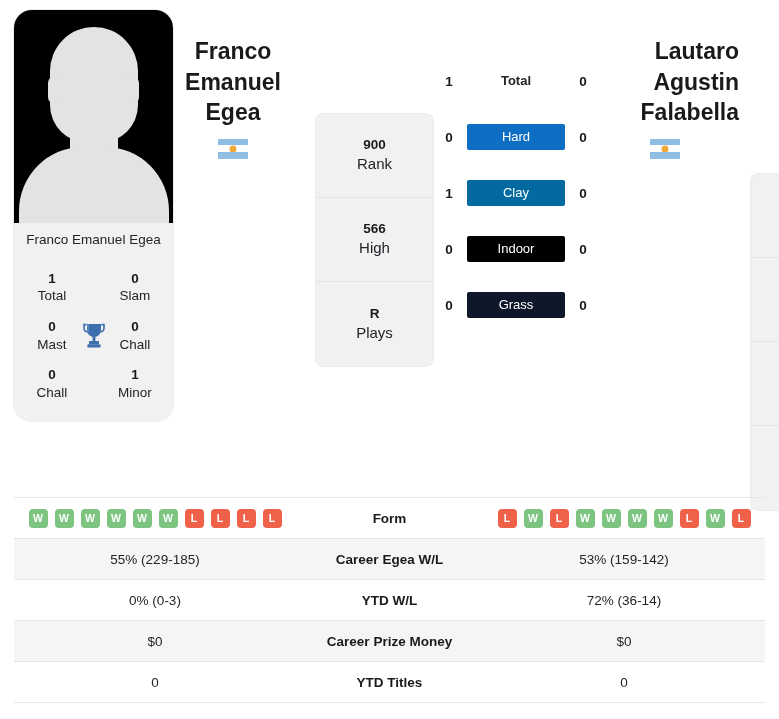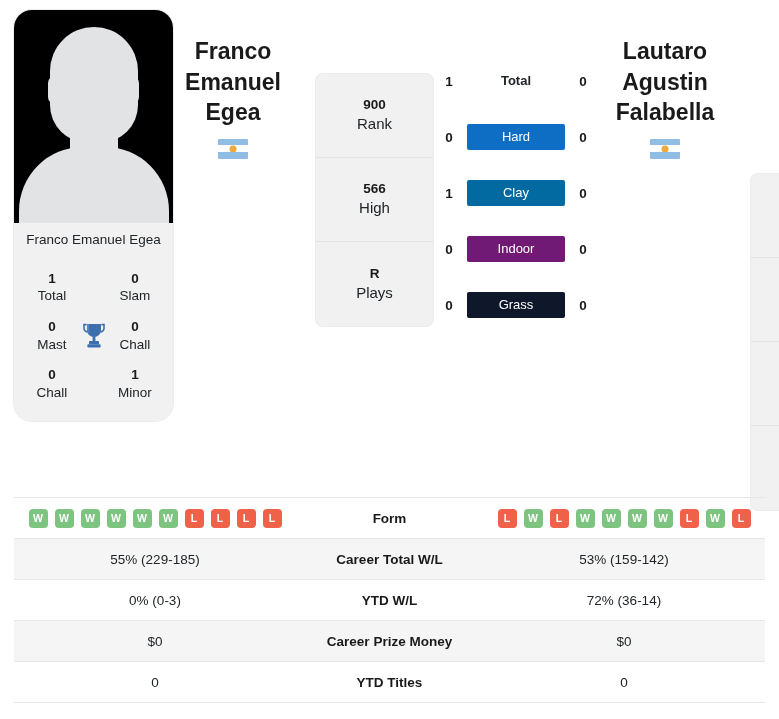--- a/index.html
+++ b/index.html
@@ -130,21 +130,21 @@
 
   
   .stats-card {
     flex: 0 0 117px;
     width: 117px;
     background: #f1f1f1;
     border-radius: 7px;
     overflow: hidden;
     box-shadow: 0 0 0 1px #ececec;
   }
-  .stats-card.left-card { margin-left: 23px; margin-top: 64px; }
+  .stats-card.left-card { margin-left: 23px; margin-top: 104px; }
   .stats-card.right-card { margin-left: 12px; margin-top: 164px; }
   .stat-cell {
     height: 84px;
     box-sizing: border-box;
     display: flex;
     flex-direction: column;
     align-items: center;
     justify-content: center;
     border-bottom: 1px solid #e4e4e4;
     line-height: 1.35;
@@ -202,21 +202,21 @@
     font-size: 13px;
   }
 
   
   .name-col {
     flex: 0 0 120px;
     width: 120px;
     text-align: center;
     padding-top: 26px;
   }
-  .name-col.right-name { flex: 0 0 148px; width: 148px; }
+  .name-col.right-name { flex: 0 0 148px; width: 148px; text-align: right; }
   .player-name {
     font-size: 23px;
     font-weight: bold;
     color: #1a1a1a;
     line-height: 1.33;
   }
   .flag {
     width: 30px;
     height: 20px;
     margin: 11px auto 0 auto;
@@ -399,21 +399,21 @@
         <div class="surface-bar" style="background:#0d6ec4">Hard</div>
         <div class="surface-num">0</div>
       </div>
       <div class="surface-row">
         <div class="surface-num">1</div>
         <div class="surface-bar" style="background:#0369a1">Clay</div>
         <div class="surface-num">0</div>
       </div>
       <div class="surface-row">
         <div class="surface-num">0</div>
-        <div class="surface-bar" style="background:#701a75">Indoor</div>
+        <div class="surface-bar" style="background:#000000">Indoor</div>
         <div class="surface-num">0</div>
       </div>
       <div class="surface-row">
         <div class="surface-num">0</div>
         <div class="surface-bar" style="background:#0f172a">Grass</div>
         <div class="surface-num">0</div>
       </div>
     </div>
 
     <div class="right-group">
@@ -479,21 +479,21 @@
               <div class="form-badge w">W</div>
               <div class="form-badge w">W</div>
               <div class="form-badge l">L</div>
               <div class="form-badge w">W</div>
               <div class="form-badge l">L</div>
             </div>
         </td>
       </tr>
       <tr class="alt">
         <td class="side">55% (229-185)</td>
-        <td class="label">Career Total W/L</td>
+        <td class="label">Career Egea W/L</td>
         <td class="side">53% (159-142)</td>
       </tr>
       <tr>
         <td class="side">0% (0-3)</td>
         <td class="label">YTD W/L</td>
         <td class="side">72% (36-14)</td>
       </tr>
       <tr class="alt">
         <td class="side">$0</td>
         <td class="label">Career Prize Money</td>

